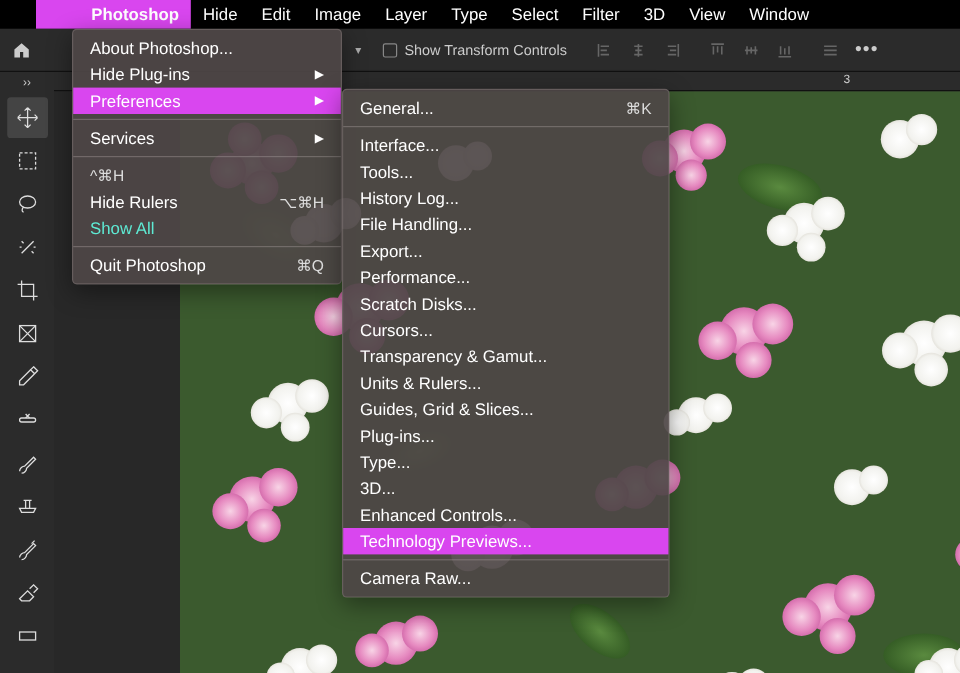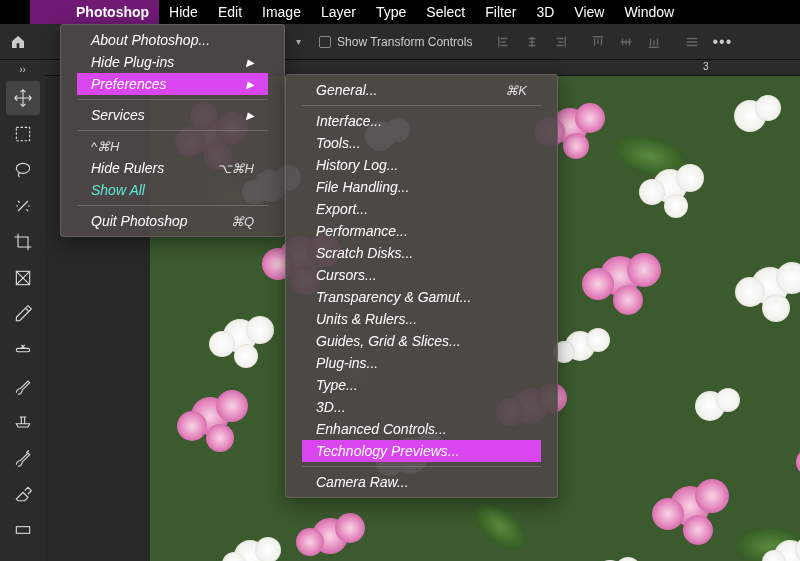--- a/index.html
+++ b/index.html
@@ -2,21 +2,21 @@
 <html><head>
 <meta charset="utf-8">
 <style>
   * { margin:0; padding:0; box-sizing:border-box; font-family:-apple-system,BlinkMacSystemFont,"Helvetica Neue",Arial,sans-serif; }
   body { width:800px; height:561px; background:#1e1e1e; overflow:hidden; position:relative; }
 
   
   .menubar { height:24px; background:#000; display:flex; align-items:center; color:#fff; font-size:14px; }
   .apple { width:30px; text-align:center; font-size:15px; }
   .menubar .mitem { padding:0 10px; height:24px; line-height:24px; }
-  .menubar .mitem.active { background:#701a75; font-weight:600;padding-left:46px; }
+  .menubar .mitem.active { background:#d946ef; font-weight:600;padding-left:46px; }
 
   
   .optionsbar { height:36px; background:#2b2b2b; border-bottom:1px solid #111; display:flex; align-items:center; color:#ccc; position:relative; }
   .homebox { width:36px; height:36px; display:flex; align-items:center; justify-content:center; }
   .home-ic { width:16px; height:16px; fill:#ccc; }
   .opt-segment { margin-left:260px; display:flex; align-items:center; gap:6px; font-size:12px; }
   .chk { width:12px; height:12px; border:1px solid #888; border-radius:2px; }
   .align-group { display:flex; gap:4px; margin-left:20px; }
   .align-btn { width:24px; height:24px; display:flex; align-items:center; justify-content:center; }
   .align-btn svg { width:14px; height:14px; stroke:#666; fill:none; stroke-width:1.5; }
@@ -29,21 +29,21 @@
   .tool.active { background:#444; }
   .tool svg { width:20px; height:20px; stroke:#ddd; fill:none; stroke-width:1.3; }
 
   
   .canvas { position:absolute; left:45px; right:0; top:60px; bottom:0; background:#282828; overflow:hidden; }
   .ruler-top { position:absolute; top:0; left:0; right:0; height:16px; background:#2b2b2b; border-bottom:1px solid #111; color:#ccc; font-size:10px; }
   .ruler-top .tick { position:absolute; top:1px; }
   .flowers { position:absolute; left:105px; top:16px; width:860px; height:560px; }
 
   
-  .dropdown { position:absolute; background:rgba(78,70,70,0.92); border:1px solid rgba(130,120,120,0.5); border-radius:4px; color:#fff; font-size:14px; padding:4px 16px; box-shadow:0 6px 20px rgba(0,0,0,0.4);font-style:italic; }
+  .dropdown { position:absolute; background:rgba(78,70,70,0.92); border:1px solid rgba(130,120,120,0.5); border-radius:4px; color:#fff; font-size:14px; padding:4px 0; box-shadow:0 6px 20px rgba(0,0,0,0.4); }
   .dropdown .ditem { height:22px; padding:0 14px; display:flex; align-items:center; justify-content:space-between; gap:20px; white-space:nowrap; }
   .dropdown .ditem .label { flex:1; }
   .dropdown .ditem .shortcut { color:#ddd; font-size:13px; }
   .dropdown .ditem .arrow { font-size:10px; }
   .dropdown .ditem.highlight { background:#d946ef; }
   .dropdown .ditem.disabled { color:#5eead4; }
   .dropdown .sep { height:1px; background:rgba(170,160,160,0.4); margin:4px 0; }
 
   #dd1 { left:60px; top:24px; width:225px; }
   #dd2 { left:285px; top:74px; width:273px; }

